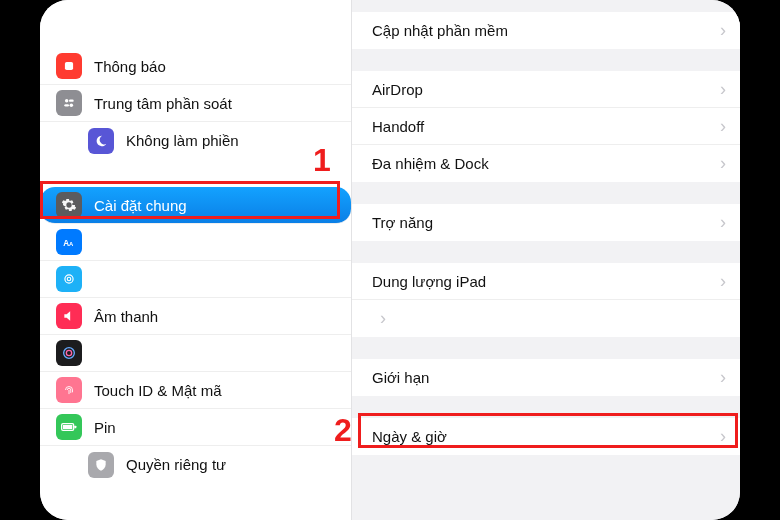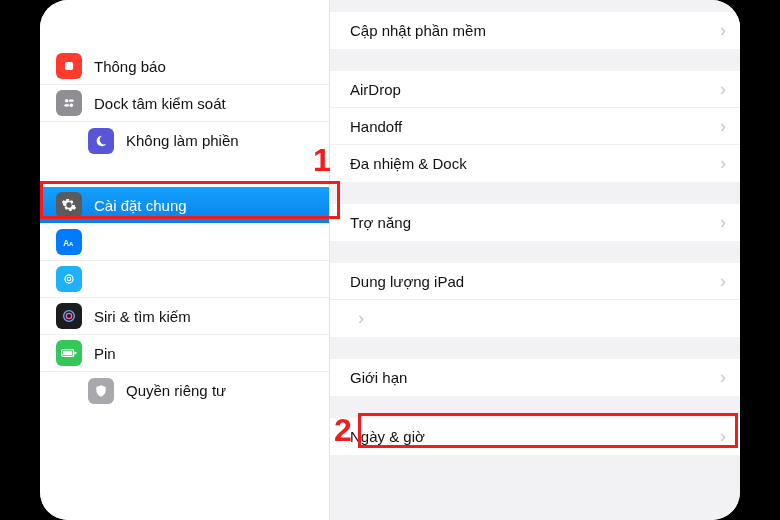--- a/index.html
+++ b/index.html
@@ -18,21 +18,21 @@
     top: 0;
     left: 40px;
     right: 40px;
     bottom: 0;
     background: #f2f2f4;
     border-radius: 28px;
     overflow: hidden;
     display: flex;
   }
   .sidebar {
-    width: 290px;
+    width: 312px;
     background: #fff;
     border-right: 1px solid #e2e2e4;
     padding-top: 48px;
     overflow: hidden;
   }
   .detail {
     flex: 1;
     background: #f2f2f4;
     padding-top: 12px;
     overflow: hidden;
@@ -53,20 +53,21 @@
     border-radius: 6px;
     margin-right: 12px;
     display: flex;
     align-items: center;
     justify-content: center;
     flex: 0 0 26px;
   }
   .row .label { flex: 1; color: #111; }
   .row.selected {
     background: linear-gradient(180deg,#13a2ff 0%,#0a7fe6 100%);
+    border-radius: 15px;
   }
   .row.selected .label { color: #fff; }
   .group {
     background: #fff;
     margin: 0 0 22px 0;
   }
   .detail .row { padding-left: 20px; }
   .detail .row .label { color: #111; }
   .detail .row .chev {
     color: #c7c7cc;
@@ -142,21 +143,21 @@
       </div>
       <div class="row">
         <span class="icon ic-gray">
           <svg width="14" height="14" viewBox="0 0 24 24" fill="#fff">
               <circle cx="8" cy="8" r="3"></circle>
               <circle cx="16" cy="16" r="3"></circle>
               <rect x="4" y="14" width="8" height="4" rx="2"></rect>
               <rect x="12" y="6" width="8" height="4" rx="2"></rect>
             </svg>
         </span>
-        <span class="label">Dock tâm kiểm soát</span>
+        <span class="label">Trung tâm phần soát</span>
       </div>
       <div class="row">
         <span class="icon ic-purple">
           <svg width="14" height="14" viewBox="0 0 24 24" fill="#fff">
               <path d="M14 3a9 9 0 1 0 7 14 7 7 0 0 1-7-14z"></path>
             </svg>
         </span>
         <span class="label">Không làm phiền</span>
       </div>
     </div>
@@ -180,27 +181,44 @@
       </div>
       <div class="row">
         <span class="icon ic-cyan">
           <svg width="14" height="14" viewBox="0 0 24 24" fill="none" stroke="#fff" stroke-width="2">
               <circle cx="12" cy="12" r="7"></circle>
               <circle cx="12" cy="12" r="3"></circle>
             </svg>
         </span>
       </div>
       <div class="row">
+        <span class="icon ic-pink">
+          <svg width="14" height="14" viewBox="0 0 24 24" fill="#fff">
+              <path d="M4 9v6h4l6 5V4l-6 5H4z"></path>
+            </svg>
+        </span>
+        <span class="label">Âm thanh</span>
+      </div>
+      <div class="row">
         <span class="icon ic-black">
           <svg width="16" height="16" viewBox="0 0 24 24">
               <circle cx="12" cy="12" r="8" fill="none" stroke="#6af" stroke-width="2"></circle>
               <circle cx="12" cy="12" r="4" fill="none" stroke="#f6a" stroke-width="2"></circle>
             </svg>
         </span>
-        <span class="label">Siri &amp; tìm kiếm</span>
+      </div>
+      <div class="row">
+        <span class="icon ic-tpink">
+          <svg width="14" height="14" viewBox="0 0 24 24" fill="none" stroke="#fff" stroke-width="1.5">
+              <path d="M6 12a6 6 0 0 1 12 0v4"></path>
+              <path d="M9 12a3 3 0 0 1 6 0v5"></path>
+              <path d="M12 12v7"></path>
+            </svg>
+        </span>
+        <span class="label">Touch ID &amp; Mật mã</span>
       </div>
       <div class="row">
         <span class="icon ic-green">
           <svg width="16" height="10" viewBox="0 0 24 14" fill="#fff">
               <rect x="1" y="2" width="18" height="10" rx="2" fill="none" stroke="#fff" stroke-width="2"></rect>
               <rect x="20" y="5" width="3" height="4" rx="1"></rect>
               <rect x="3" y="4" width="14" height="6"></rect>
             </svg>
         </span>
         <span class="label">Pin</span>

